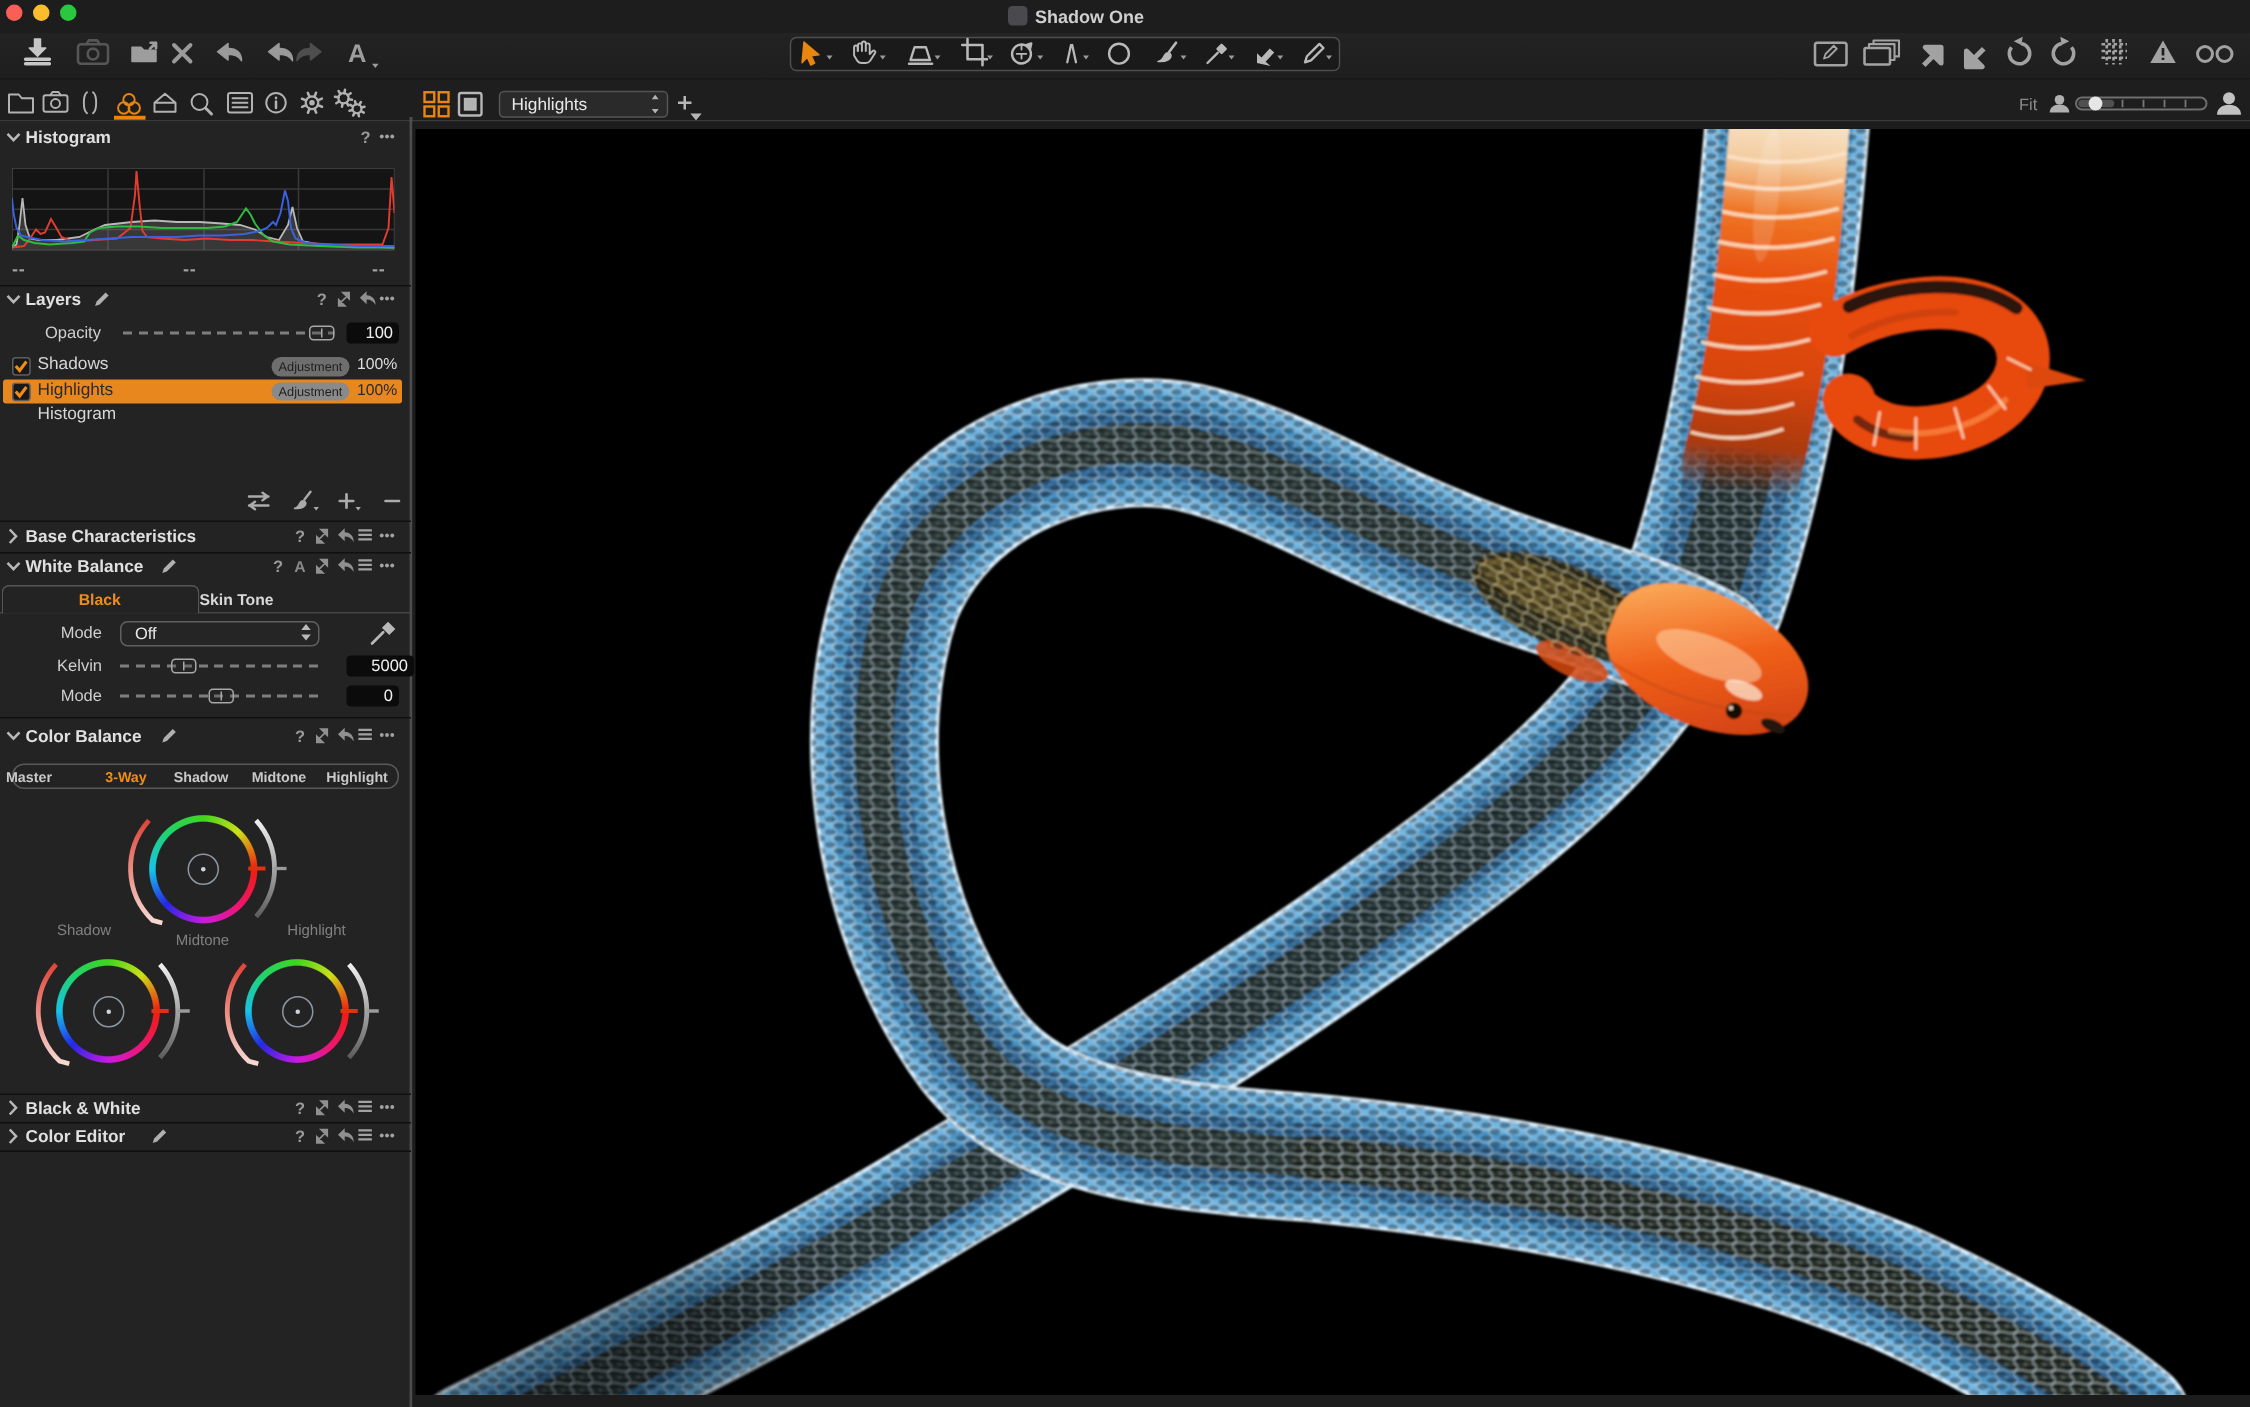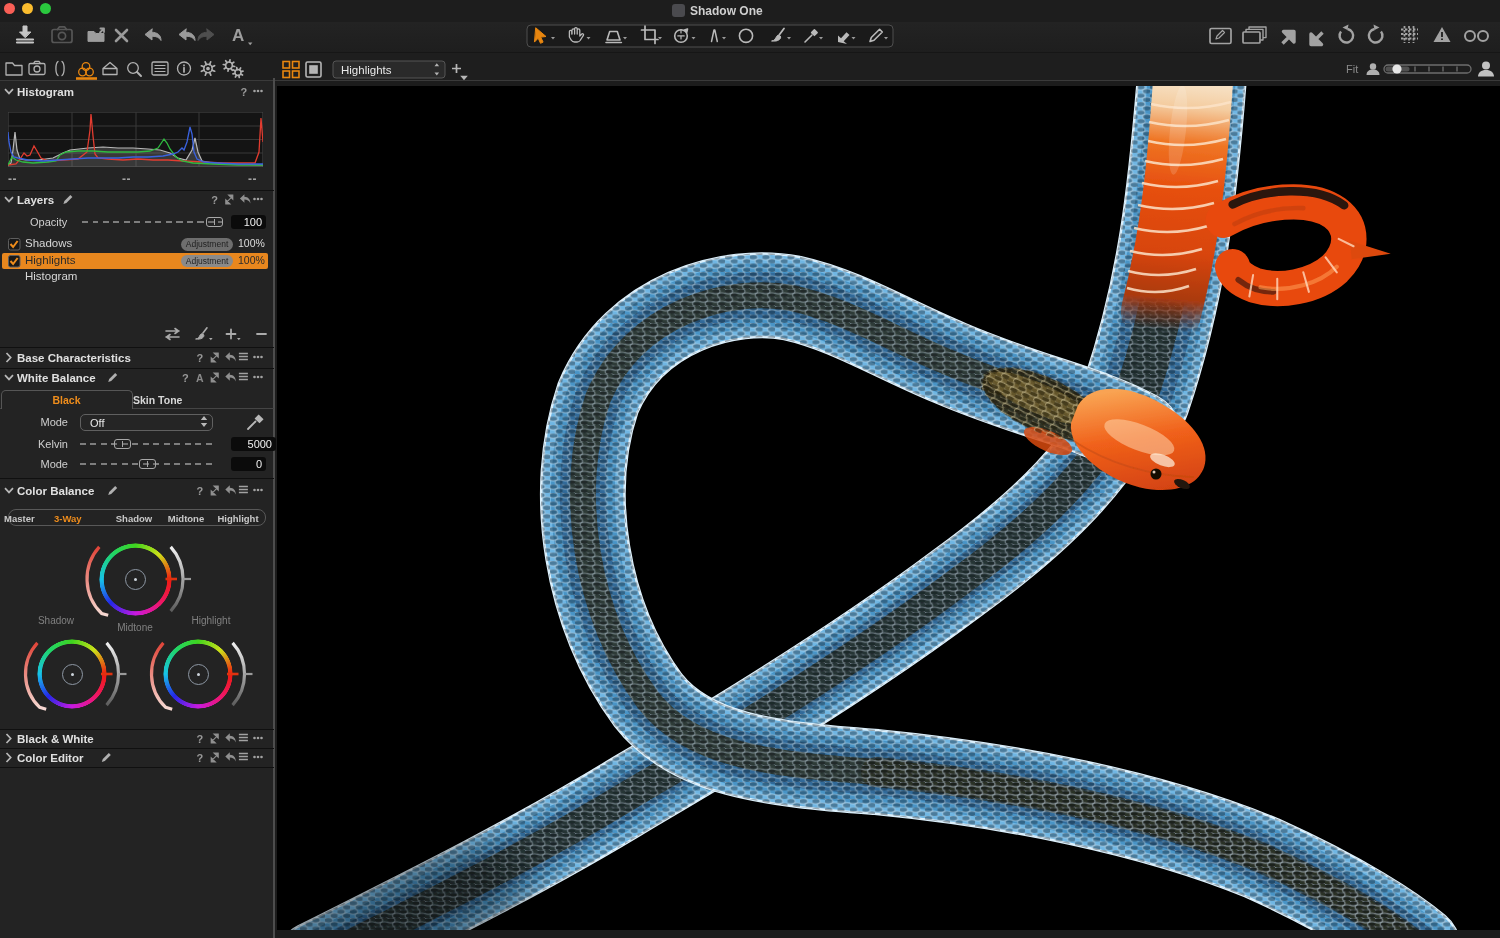--- a/index.html
+++ b/index.html
@@ -460,21 +460,21 @@
     </g>
     <path d="M238.89999999999998 4.5h9M238.89999999999998 7.5h9M238.89999999999998 10.5h9" stroke="#a2a2a2" stroke-width="1.5"></path>
     <g fill="#a2a2a2">
       <circle cx="254.5" cy="8" r="1.3"></circle>
       <circle cx="258.0" cy="8" r="1.3"></circle>
       <circle cx="261.5" cy="8" r="1.3"></circle>
     </g>
   </svg>
 <div class="a" style="left:8px;top:509px;width:258px;height:17px;border:1px solid #585858;border-radius:8px"></div>
 <div class="a" style="left:4px;top:512.5px;width:60px;color:#c9c9c9;font-size:9.5px;font-weight:bold">Master</div>
-<div class="a" style="left:54px;top:512.5px;width:60px;color:#ef8d1c;font-size:9.5px;font-weight:bold">3-Way</div>
+<div class="a" style="left:54px;top:512.5px;width:60px;text-align:center;color:#ef8d1c;font-size:9.5px;font-weight:bold">3-Way</div>
 <div class="a" style="left:104px;top:512.5px;width:60px;text-align:center;color:#c9c9c9;font-size:9.5px;font-weight:bold">Shadow</div>
 <div class="a" style="left:156px;top:512.5px;width:60px;text-align:center;color:#c9c9c9;font-size:9.5px;font-weight:bold">Midtone</div>
 <div class="a" style="left:208px;top:512.5px;width:60px;text-align:center;color:#c9c9c9;font-size:9.5px;font-weight:bold">Highlight</div>
 <div class="a" style="left:98.5px;top:542.5px;width:73.0px;height:73.0px;border-radius:50%;background:conic-gradient(from 0deg,#3fd41f,#cde019 12%,#f01c10 25%,#ee1670 38%,#c81ae0 50%,#2428e8 63%,#17c3e8 75%,#20d46a 88%,#3fd41f);-webkit-mask:radial-gradient(circle closest-side,transparent 31.3px,#000 32.1px 35.7px,transparent 36.5px);mask:radial-gradient(circle closest-side,transparent 31.3px,#000 32.1px 35.7px,transparent 36.5px)"></div>
 <div class="a" style="left:124.5px;top:568.5px;width:21px;height:21px;border:1.2px solid #8d97a3;border-radius:50%"></div>
 <div class="a" style="left:133.5px;top:577.5px;width:3px;height:3px;border-radius:50%;background:#cdd4db"></div>
 <svg class="a" style="left:70px;top:514px" width="130" height="130" viewBox="0 0 130 130">
     <defs>
       <linearGradient id="gl135579" x1="0" y1="0" x2="0" y2="1">
         <stop offset="0" stop-color="#e04438"></stop>

